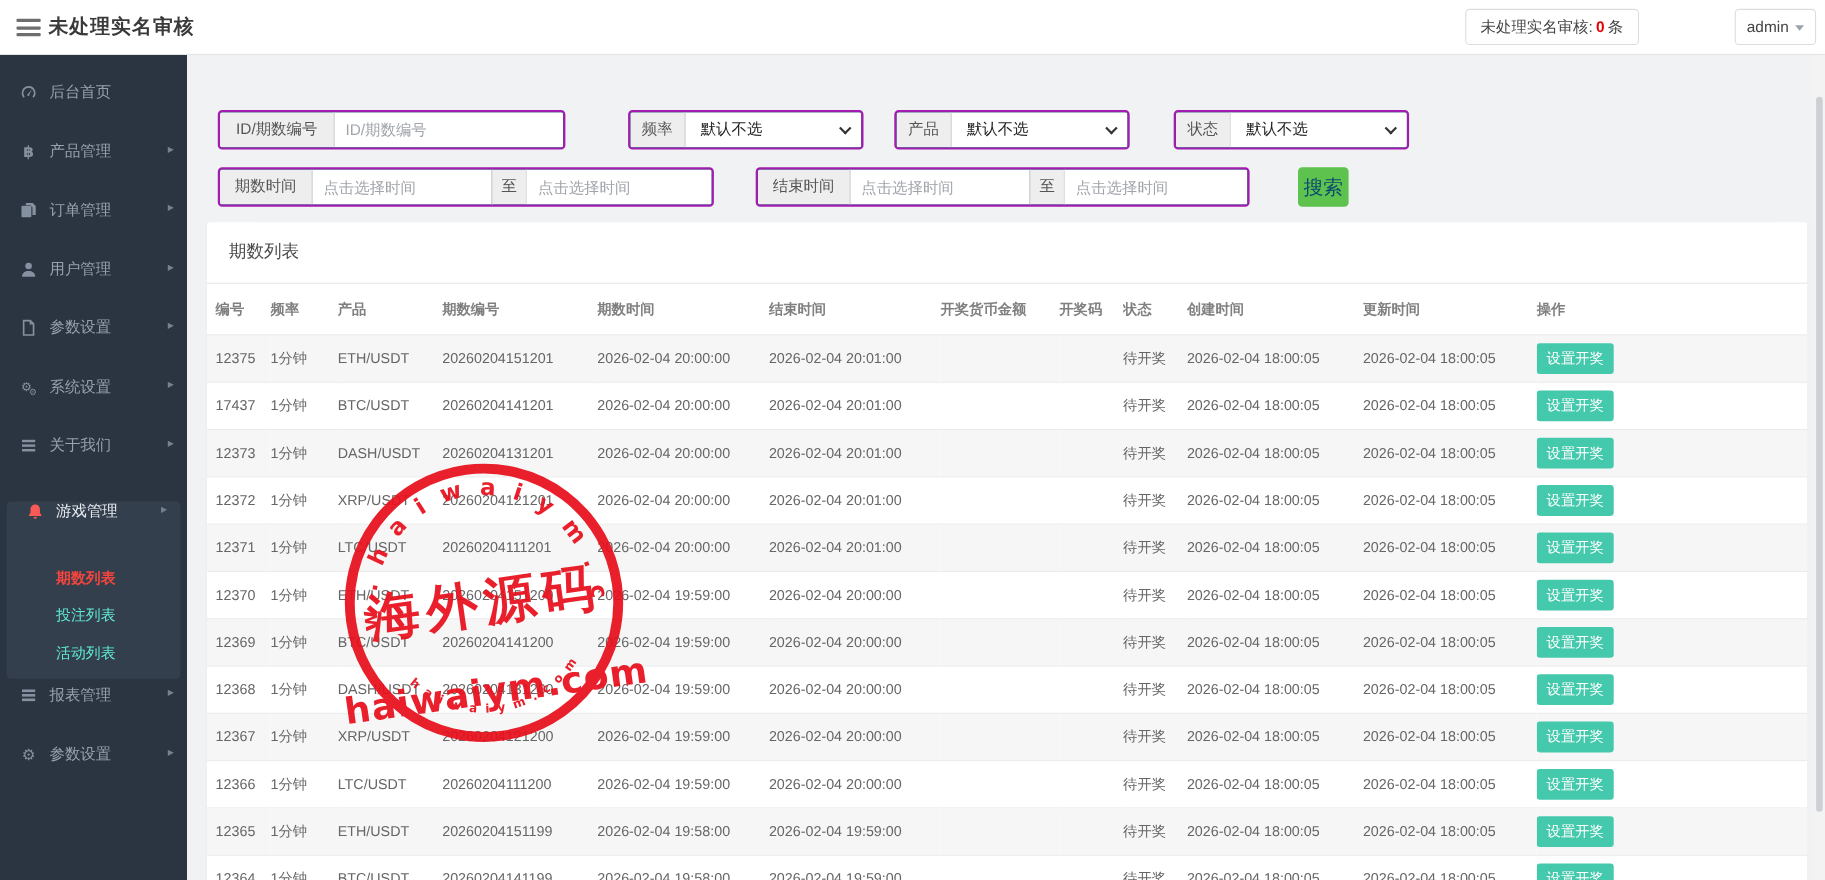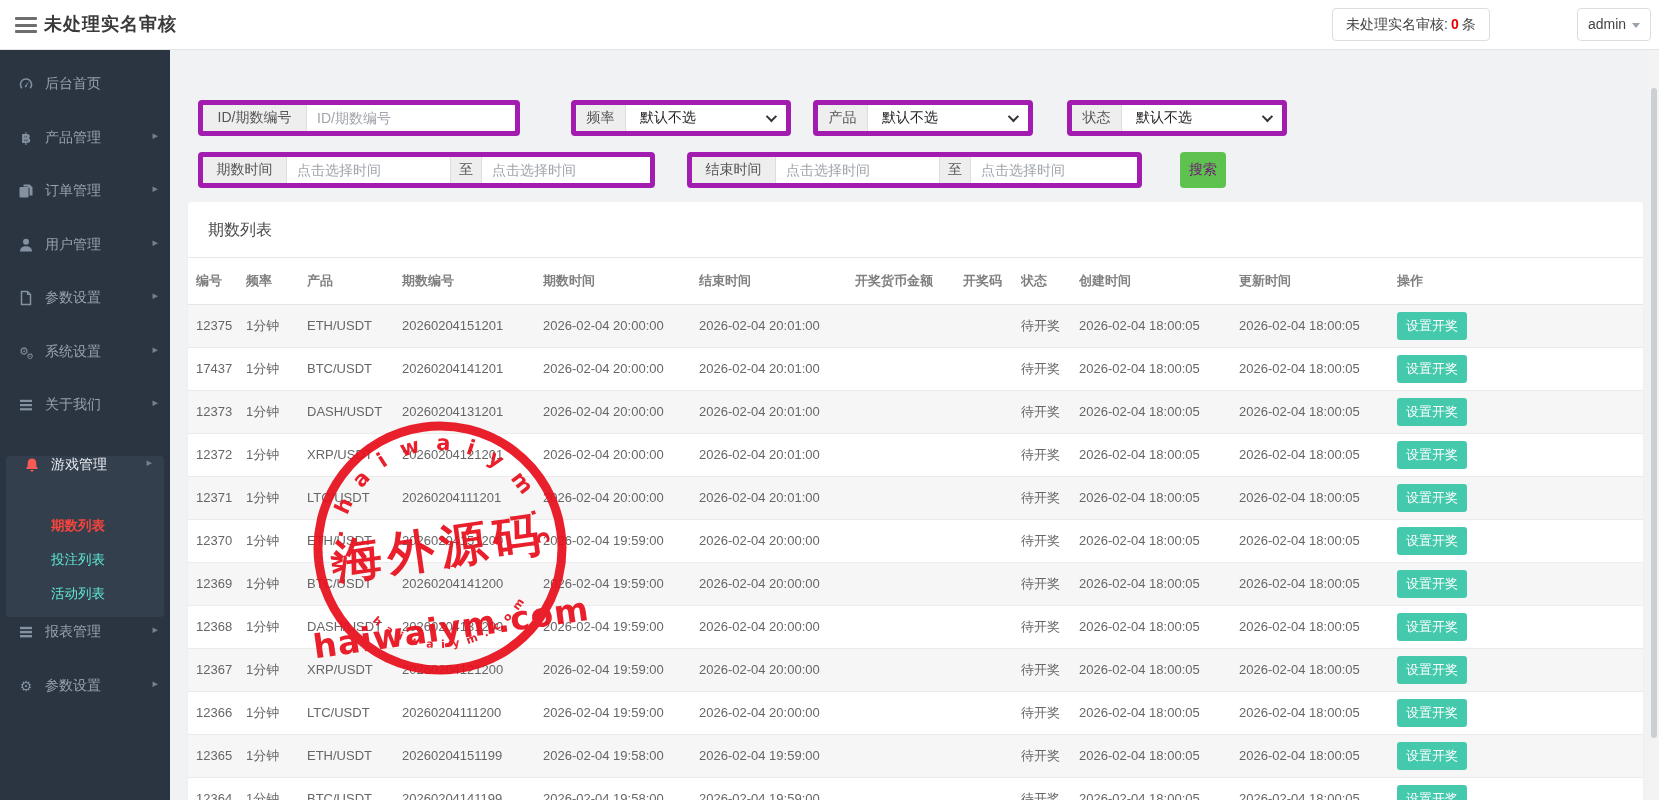--- a/index.html
+++ b/index.html
@@ -25,28 +25,28 @@
   .s-arrow { font-size:11px; color:#76818f; }
   .side-group { background:#343f4e; border-radius:4px; margin:6px 6px; padding-bottom:6px; }
   .side-group .side-item { color:#e8ecf1; }
   .side-group .side-item .s-icon { color:#fa5a55; }
   .sub-item { height:34px; line-height:34px; padding-left:45px; font-size:13.5px; color:#5eead4; cursor:pointer; }
   .sub-item.is-active { color:#f5453d; font-weight:700; }
 
   
   .main { position:absolute; left:170px; top:50px; width:1489px; height:750px; }
 
-  .fgroup { position:absolute; height:36px; display:flex; border:5px solid #a21caf; border-radius:4px; background:#0c4a6e; overflow:hidden; }
+  .fgroup { position:absolute; height:36px; display:flex; border:2px solid #a21caf; border-radius:4px; background:#0c4a6e; overflow:hidden; }
   .flabel { background:#eee; border-right:1px solid #ddd; font-size:14px; color:#555; display:flex; align-items:center; justify-content:center; padding:0 10px; flex:none; white-space:nowrap; }
   .finput { border:none; outline:none; font-size:14px; color:#333; padding:0 10px; }
   .finput::placeholder { color:#a0a5ab; }
   .fselect { display:flex; align-items:center; justify-content:space-between; padding:0 12px 0 14px; font-size:14px; color:#222; cursor:pointer; background:#fff; }
   .chev { width:8px; height:8px; border-right:2px solid #333; border-bottom:2px solid #333; transform:rotate(45deg) translateY(-2px); flex:none; margin-left:8px; }
   .mid-label { background:#eee; border-left:1px solid #ddd; border-right:1px solid #ddd; font-size:14px; color:#555; display:flex; align-items:center; justify-content:center; width:32px; flex:none; }
-  .search-btn { position:absolute; width:46px; height:36px; background:#5ec24f; color:#701a75; border:none; border-radius:4px; font-size:14px; cursor:pointer; }
+  .search-btn { position:absolute; width:46px; height:36px; background:#5ec24f; color:#0c4a6e; border:none; border-radius:4px; font-size:18px; cursor:pointer; }
 
   
   .panel { position:absolute; left:18px; top:152px; width:1455px; height:700px; background:#fff; border-radius:3px; box-shadow:0 1px 2px rgba(0,0,0,.04); }
   .panel-title { height:56px; line-height:56px; padding-left:20px; font-size:16px; color:#4a4a4a; border-bottom:1px solid #e8e8e8; }
   table { border-collapse:collapse; table-layout:fixed; width:1455px; }
   thead th { height:46px; font-size:13px; font-weight:700; color:#808080; text-align:left; border-bottom:1px solid #e6e6e6; white-space:nowrap; overflow:hidden; }
   tbody td { height:43px; font-size:13px; color:#666; text-align:left; white-space:nowrap; overflow:hidden; border-bottom:1px solid #ebebeb; }
   tbody tr:nth-child(odd) { background:#f6f6f6; }
   th:first-child, td:first-child { padding-left:8px; }
   .act-btn { background:#45c9ac; color:#fff; border:none; border-radius:3px; font-size:13px; padding:5px 9px; cursor:pointer; }

